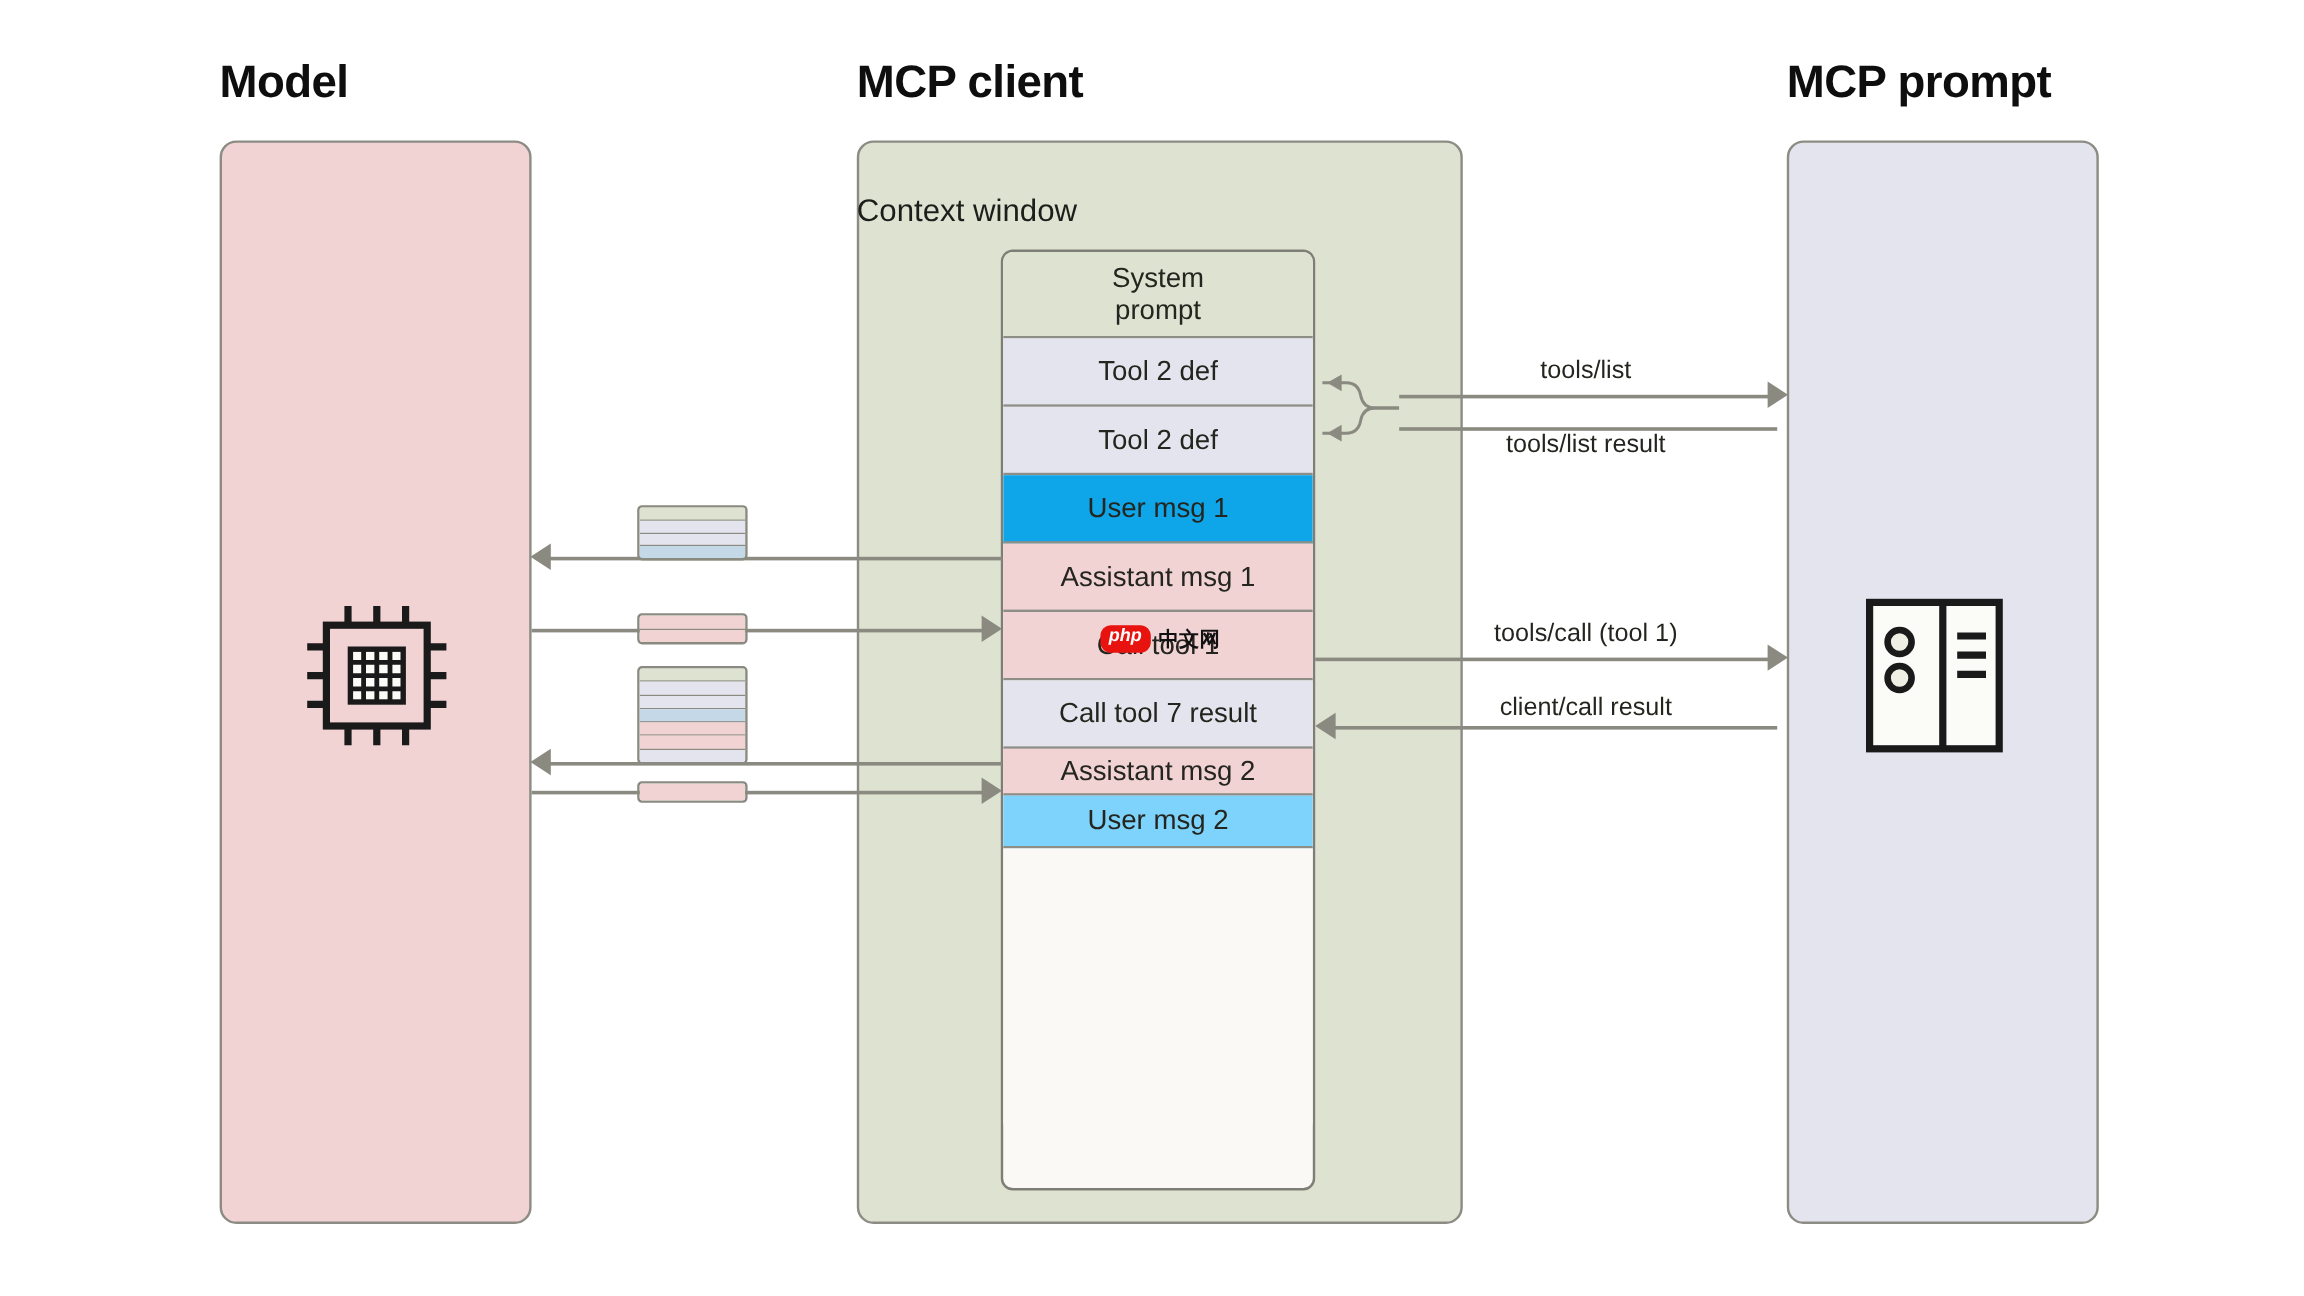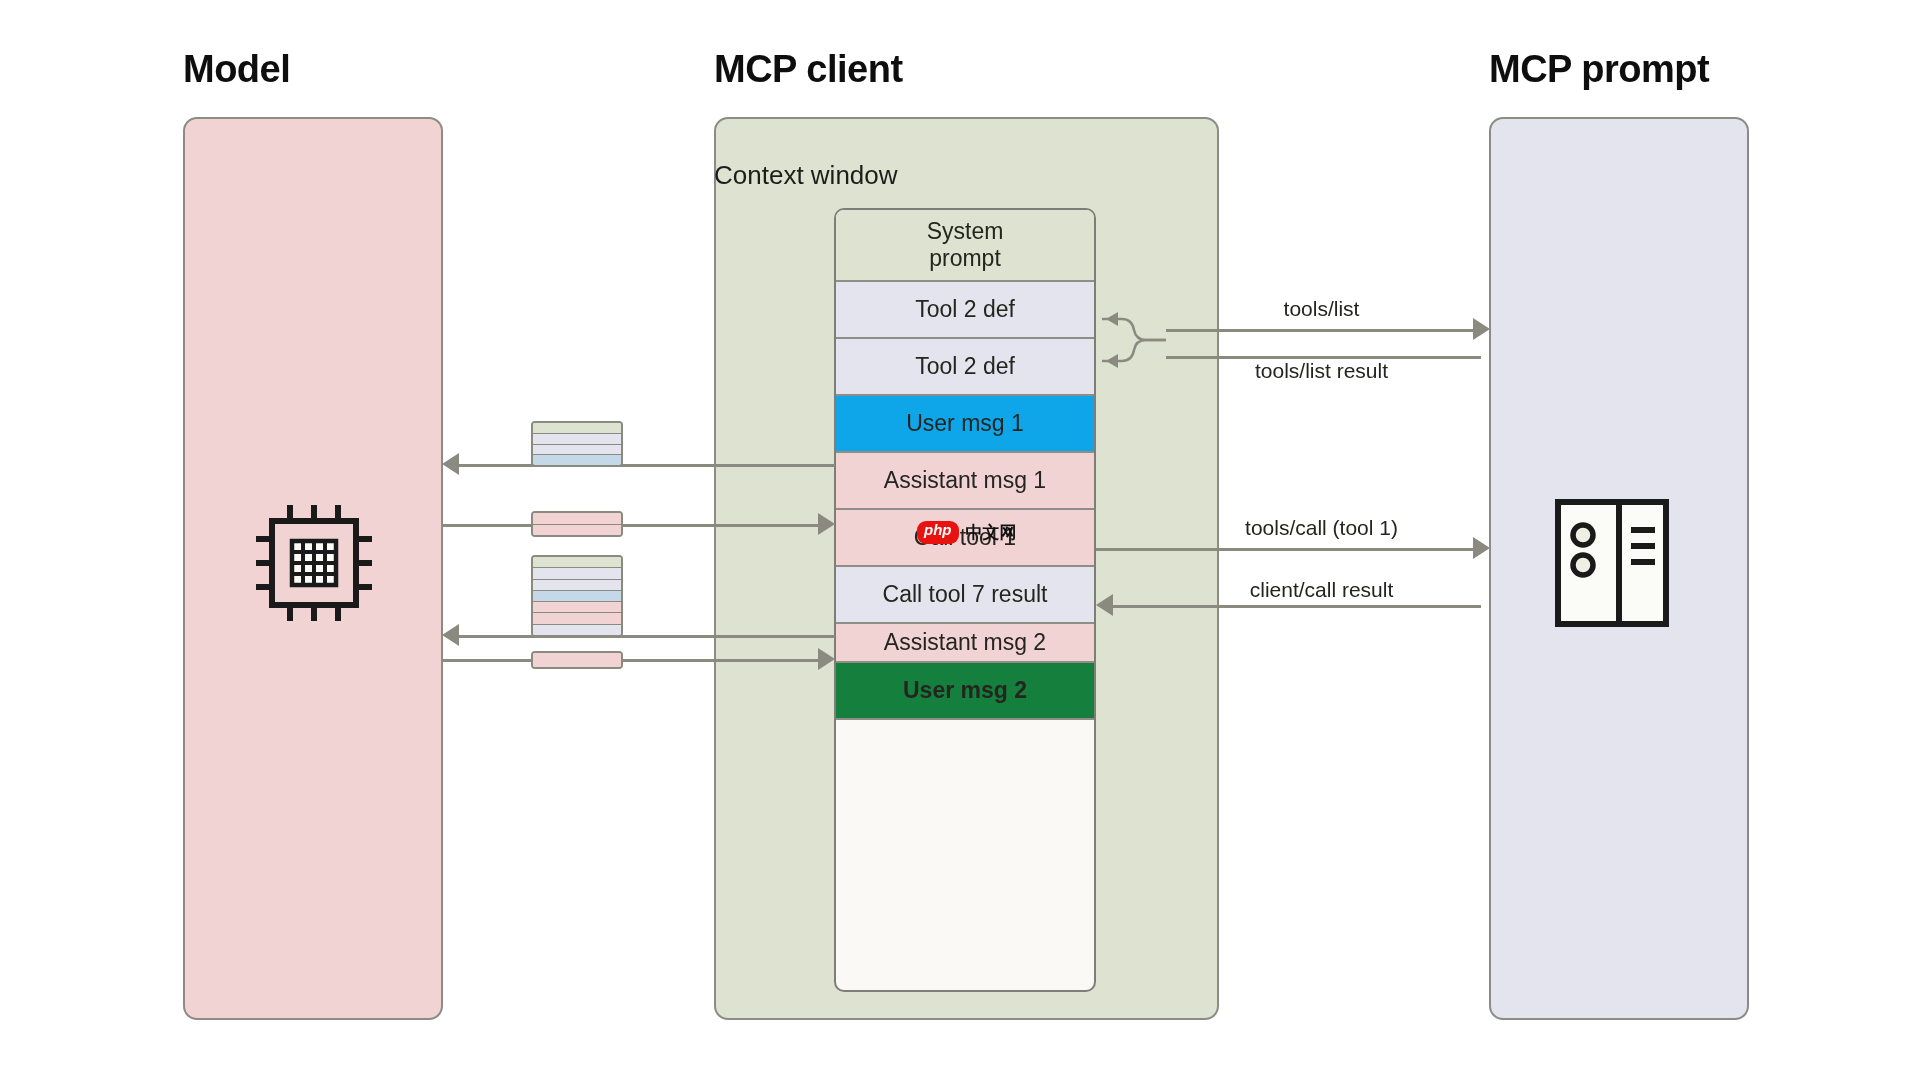--- a/index.html
+++ b/index.html
@@ -134,21 +134,21 @@
       </div>
       <div class="row" style="background: rgb(241, 211, 212); height: 57px; flex: 0 0 57px;">
         <span>Call tool 1</span>
       </div>
       <div class="row" style="background: rgb(228, 228, 238); height: 57px; flex: 0 0 57px;">
         <span>Call tool 7 result</span>
       </div>
       <div class="row" style="background: rgb(241, 211, 212); height: 39px; flex: 0 0 57px;">
         <span>Assistant msg 2</span>
       </div>
-      <div class="row" style="background: #15803d; height: 57px; flex: 0 0 57px; font-weight: bold;">
+      <div class="row" style="background: #7dd3fc; height: 44px; flex: 0 0 57px;">
         <span>User msg 2</span>
       </div>
       <div class="row last" style="background: rgb(250, 249, 245); height: 230px; flex: 0 0 230px;"></div>
     </div>
 
   <div id="watermark">
     <span id="wm-badge">php</span>
     <span id="wm-text">中文网</span>
   </div>
 

